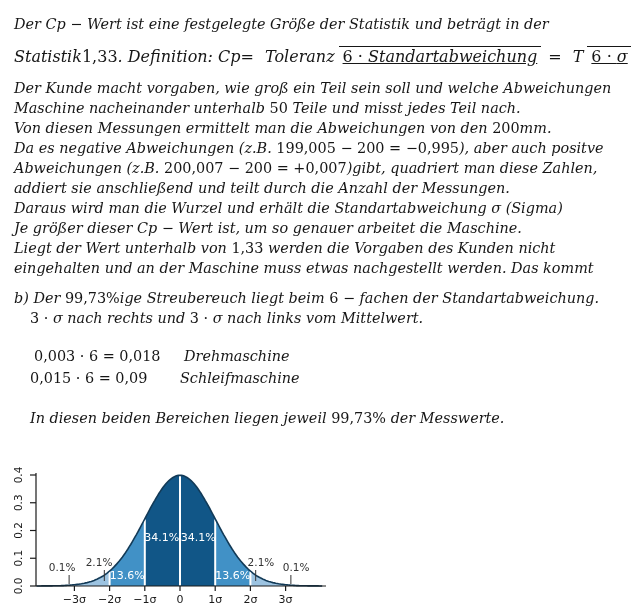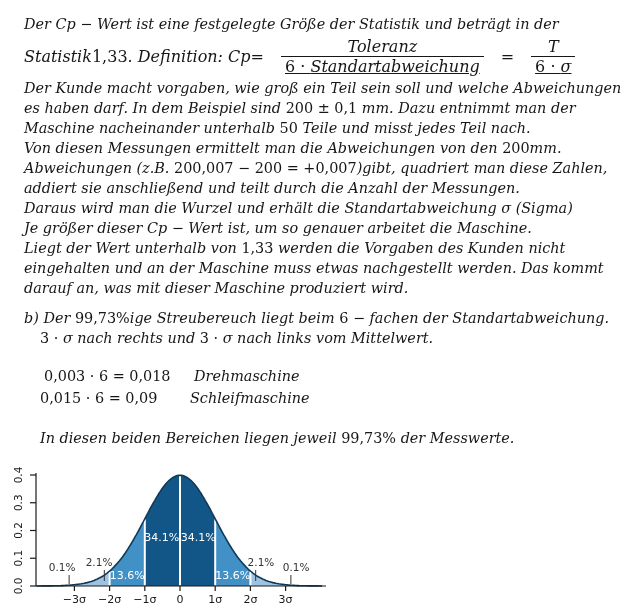--- a/index.html
+++ b/index.html
@@ -1,27 +1,27 @@
 <!DOCTYPE html>
 <html><head>
 <meta charset="utf-8">
 <style>
   html,body{margin:0;padding:0;}
   body{
     width:631px;height:615px;position:relative;overflow:hidden;
     background:#ffffff;color:#161616;
     font-family:"DejaVu Serif", serif;
   }
-  .doc{position:absolute;left:24px;top:14px;width:595px;}
+  .doc{position:absolute;left:14px;top:14px;width:595px;}
   .line{font-size:14.4px;line-height:20px;white-space:nowrap;}
   .it{font-style:italic;}
   .rm{font-style:normal;}
   .ind1{margin-left:16px;}
   .line-formula{display:flex;align-items:center;height:44px;white-space:nowrap;}
-  .frac{display:inline-flex;flex-direction:column;align-items:center;margin:0 17px;line-height:19px;}
+  .frac{display:inline-flex;flex-direction:row;align-items:center;margin:0 7px;line-height:19px;}
   .frac .num{padding:0 4px;}
   .frac .den{border-top:1.2px solid #161616;padding:0 4px;text-decoration:underline;}
   .chart{position:absolute;left:0px;top:459px;width:390px;height:156px;}
   svg text{font-family:"DejaVu Sans", sans-serif;}
 </style>
 </head>
 <body>
 
 <div class="doc" id="doc">
     <div class=" line"><span class="it">Der Cp − Wert ist eine festgelegte Größe der Statistik und beträgt in der</span></div>
@@ -34,30 +34,29 @@
         <span class="num"><span class="it">Toleranz</span></span>
         <span class="den"><span class="rm">6 · </span><span class="it">Standartabweichung</span></span>
       </span>
       <span class="rm"> = </span>
       <span class="frac">
         <span class="num"><span class="it">T</span></span>
         <span class="den"><span class="rm">6 · </span><span class="it">σ</span></span>
       </span>
     </div>
     <div class=" line"><span class="it">Der Kunde macht vorgaben, wie groß ein Teil sein soll und welche Abweichungen</span></div>
-    <div class=" line"><span class="it">es haben darf. In dem Beispiel sind </span><span class="rm">200 ± 0,1 </span><span class="it">mm. Dazu entnimmt man der</span></div>
     <div class=" line"><span class="it">Maschine nacheinander unterhalb </span><span class="rm">50 </span><span class="it">Teile und misst jedes Teil nach.</span></div>
     <div class=" line"><span class="it">Von diesen Messungen ermittelt man die Abweichungen von den </span><span class="rm">200</span><span class="it">mm.</span></div>
+    <div class=" line"><span class="it">Da es negative Abweichungen (z.B. </span><span class="rm">199,005 − 200 = −0,995</span><span class="it">), aber auch positve</span></div>
     <div class=" line"><span class="it">Abweichungen (z.B. </span><span class="rm">200,007 − 200 = +0,007</span><span class="it">)gibt, quadriert man diese Zahlen,</span></div>
     <div class=" line"><span class="it">addiert sie anschließend und teilt durch die Anzahl der Messungen.</span></div>
     <div class=" line"><span class="it">Daraus wird man die Wurzel und erhält die Standartabweichung σ (Sigma)</span></div>
     <div class=" line"><span class="it">Je größer dieser Cp − Wert ist, um so genauer arbeitet die Maschine.</span></div>
     <div class=" line"><span class="it">Liegt der Wert unterhalb von </span><span class="rm">1,33 </span><span class="it">werden die Vorgaben des Kunden nicht</span></div>
     <div class=" line"><span class="it">eingehalten und an der Maschine muss etwas nachgestellt werden. Das kommt</span></div>
-    <div class=" line"><span class="it">darauf an, was mit dieser Maschine produziert wird.</span></div>
     <div class=" line" style="margin-top: 10px;"><span class="it">b) Der </span><span class="rm">99,73%</span><span class="it">ige Streubereuch liegt beim </span><span class="rm">6 − </span><span class="it">fachen der Standartabweichung.</span></div>
     <div class="ind1 line"><span class="rm">3 · </span><span class="it">σ nach rechts und </span><span class="rm">3 · </span><span class="it">σ nach links vom Mittelwert.</span></div>
     <div class="ind1 line" style="margin-top: 18px; margin-left: 20px;"><span class="rm" style="display: inline-block; width: 150px;">0,003 · 6 = 0,018</span><span class="it">Drehmaschine</span></div>
     <div class="ind1 line" style="margin-top: 2px;"><span class="rm" style="display: inline-block; width: 150px;">0,015 · 6 = 0,09</span><span class="it">Schleifmaschine</span></div>
     <div class="ind1 line" style="margin-top: 20px;"><span class="it">In diesen beiden Bereichen liegen jeweil </span><span class="rm">99,73% </span><span class="it">der Messwerte.</span></div>
   </div>
 
 <div class="chart">
   <svg id="chart-svg" width="390" height="156" viewBox="0 0 390 156">
       <polygon points="36.4,127 36.4,127.0 37.8,127.0 39.2,127.0 40.6,127.0 42.0,126.9 43.4,126.9 44.8,126.9 46.2,126.9 47.6,126.9 49.1,126.9 50.5,126.9 51.9,126.9 53.3,126.8 54.7,126.8 56.1,126.8 57.5,126.7 58.9,126.7 60.3,126.7 61.7,126.6 63.1,126.6 64.5,126.5 66.0,126.4 67.4,126.3 68.8,126.2 70.2,126.1 71.6,126.0 73.0,125.9 74.4,125.8 74.4,127" fill="#D7E4F2" stroke="none"></polygon>

